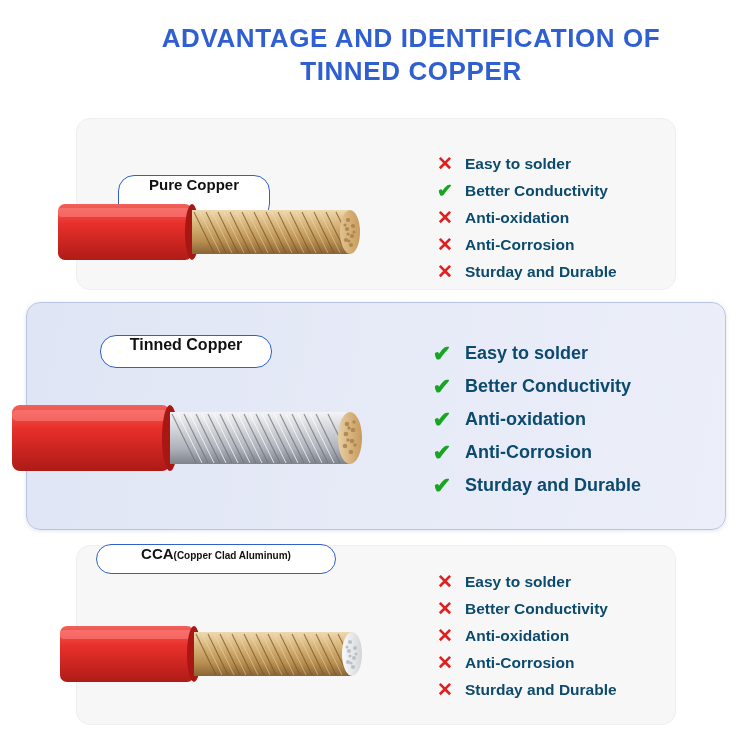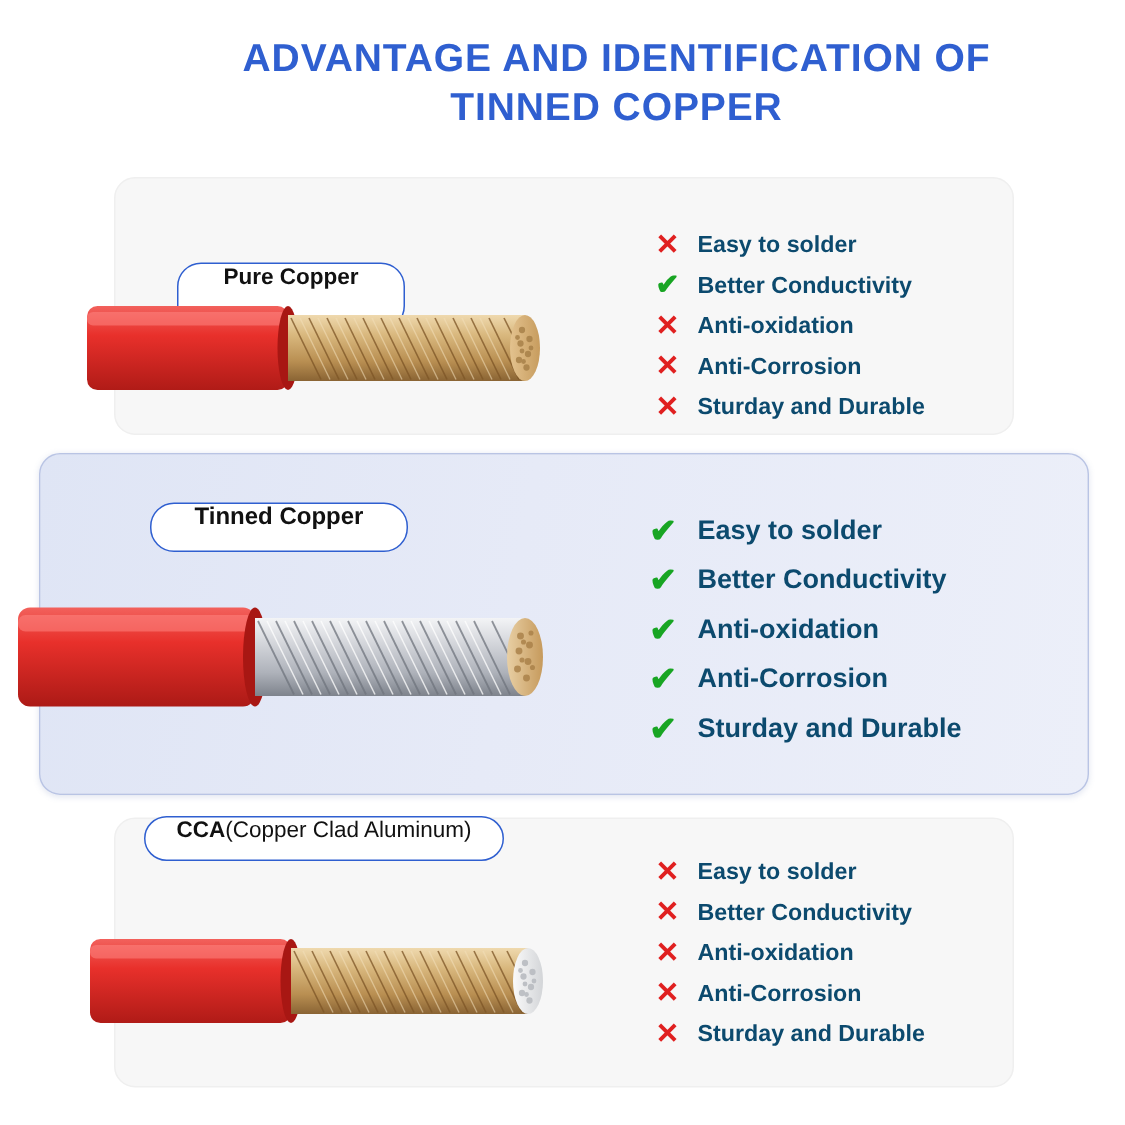--- a/index.html
+++ b/index.html
@@ -67,22 +67,22 @@
     align-items: baseline;
     justify-content: center;
     box-sizing: border-box;
     white-space: nowrap;
   }
   .pill .main {
     font-size: 15px;
     font-weight: bold;
   }
   .pill .sub {
-    font-size: 15px;
-    font-weight: normal;
+    font-size: 10px;
+    font-weight: bold;
     text-align: right;
   }
   .pill-big .main { font-size: 16px; }
 
   #pill-pure   { left: 118px; top: 145px; width: 152px; height: 45px; margin-top: 30px; }
   #pill-tinned { left: 100px; top: 335px; width: 172px; height: 33px; }
   #pill-cca    { left: 96px;  top: 544px; width: 240px; height: 30px; }
 
   
   .wire {

